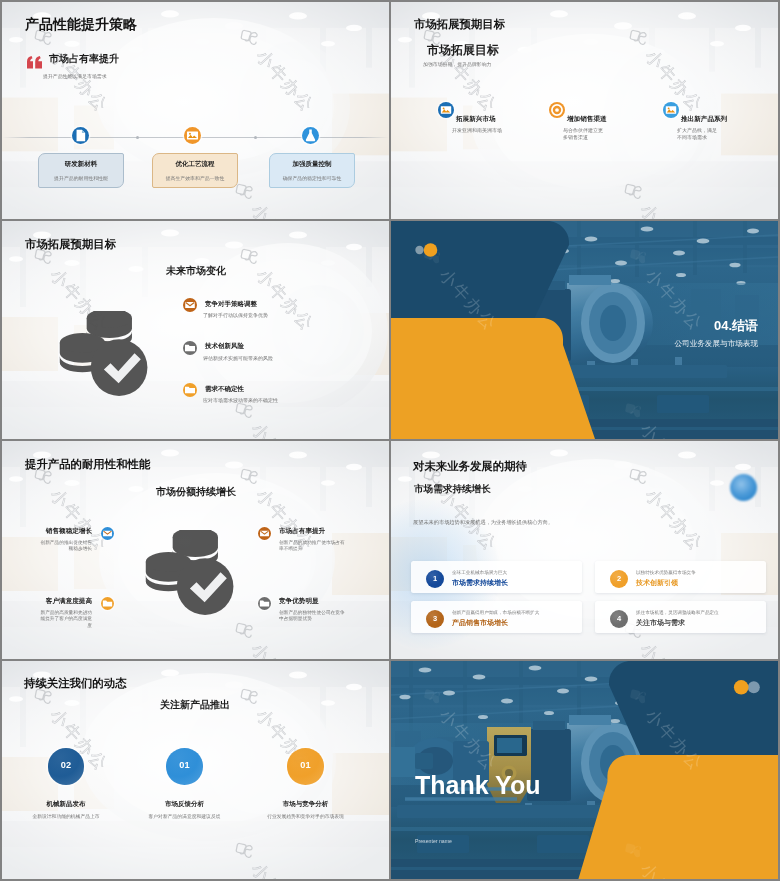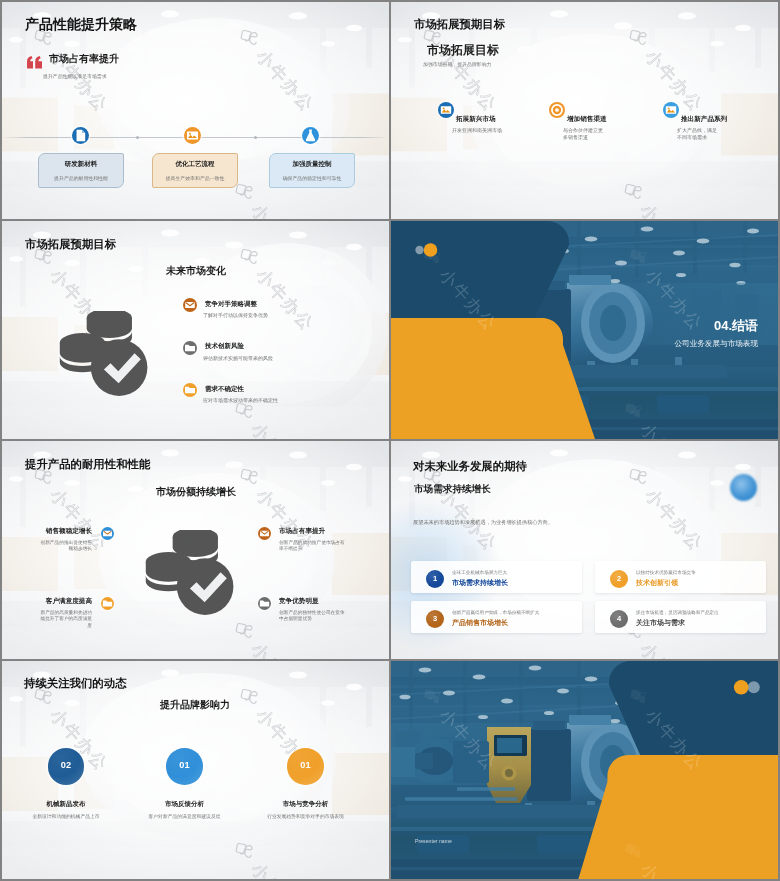--- a/index.html
+++ b/index.html
@@ -923,21 +923,21 @@
             <g fill="none" stroke="#b5b8bc" stroke-width="2.1" stroke-linejoin="round" stroke-linecap="round">
               <path d="M19.3 3.4c2.4-1.1 5.2-.2 5.8 2 .5 2-1.1 3.2-2.7 4.2-2.3 1.5-3.9 3-3.4 5.2.5 2.3 2.9 4 5.7 4.8 3.3 1 7-.2 8-2.8.5-1.4.1-2.9-.9-3.8"></path>
               <path d="M19.3 3.4c-1.6 1.3-3 3.4-3.3 5.7-.3 2.3.4 4.1 1.5 5.7 1.2 1.8 2.6 3.3 3 5 .5 2-.7 3.8-2.8 4.6"></path>
               <path d="M4.5 14.2l7-4.8c1.5-1 3.4-.7 4.4.7l5.2 7c1 1.4.6 3.3-.8 4.3l-7 4.8c-1.5 1-3.4.7-4.4-.7l-5.2-7c-1-1.4-.6-3.3.8-4.3z"></path>
             </g>
           </svg>
           <span>小牛办公</span>
         </div>
 </div>
 <div class="ttl" style="left:22px;top:17px;font-size:11.4px;line-height:11.4px">持续关注我们的动态</div>
-<div class="hd" style="left:158px;top:39px;font-size:10.0px;line-height:10.0px">提升品牌影响力</div>
+<div class="hd" style="left:158px;top:39px;font-size:10.0px;line-height:10.0px">关注新产品推出</div>
 <div style="position:absolute;left:45.7px;top:87.4px;width:36.6px;height:36.6px;border-radius:50%;background:radial-gradient(circle at 34% 26%,#1f5c96f2,#1f5c96 52%,#1f5c96d8 100%);box-shadow:0 0 0 1.8px rgba(255,255,255,.45)"></div>
 <div style="position:absolute;left:45.7px;top:99.7px;width:36.6px;text-align:center;font-size:9.2px;font-weight:700;color:#ffffff;line-height:9.2px">02</div>
 <div class="itt" style="left:4px;top:140px;width:120px;text-align:center;font-size:6.5px;line-height:6.5px">机械新品发布</div>
 <div class="idd" style="left:19px;top:153px;width:90px;text-align:center;font-size:4.8px;line-height:6.6px">全新设计和功能的机械产品上市</div>
 <div style="position:absolute;left:164.2px;top:87.4px;width:36.6px;height:36.6px;border-radius:50%;background:radial-gradient(circle at 34% 26%,#2f8fd8f2,#2f8fd8 52%,#2f8fd8d8 100%);box-shadow:0 0 0 1.8px rgba(255,255,255,.45)"></div>
 <div style="position:absolute;left:164.2px;top:99.7px;width:36.6px;text-align:center;font-size:9.2px;font-weight:700;color:#ffffff;line-height:9.2px">01</div>
 <div class="itt" style="left:122.5px;top:140px;width:120px;text-align:center;font-size:6.5px;line-height:6.5px">市场反馈分析</div>
 <div class="idd" style="left:137.5px;top:153px;width:90px;text-align:center;font-size:4.8px;line-height:6.6px">客户对新产品的满意度和建议反馈</div>
 <div style="position:absolute;left:285.2px;top:87.4px;width:36.6px;height:36.6px;border-radius:50%;background:radial-gradient(circle at 34% 26%,#f0a02af2,#f0a02a 52%,#f0a02ad8 100%);box-shadow:0 0 0 1.8px rgba(255,255,255,.45)"></div>
 <div style="position:absolute;left:285.2px;top:99.7px;width:36.6px;text-align:center;font-size:9.2px;font-weight:700;color:#ffffff;line-height:9.2px">01</div>
@@ -1108,15 +1108,16 @@
               <path d="M4.5 14.2l7-4.8c1.5-1 3.4-.7 4.4.7l5.2 7c1 1.4.6 3.3-.8 4.3l-7 4.8c-1.5 1-3.4.7-4.4-.7l-5.2-7c-1-1.4-.6-3.3.8-4.3z"></path>
             </g>
           </svg>
           <span>小牛办公</span>
         </div>
 </div>
 <div style="position:absolute;right:18px;top:18.6px;width:28px;height:15px"><svg width="28" height="15" viewBox="0 0 28 15">
           <circle cx="21.8" cy="7.3" r="6" fill="#9fb4c4" fill-opacity=".75"></circle>
           <circle cx="9.2" cy="7.3" r="7.3" fill="#f0a01f"></circle>
         </svg></div>
+<div style="position:absolute;left:24px;top:110px;font-size:25px;font-weight:700;color:#ffffff;line-height:28px;letter-spacing:0px">Thank You</div>
 <div style="position:absolute;left:24px;top:177px;font-size:5.2px;color:#cdd9e2;line-height:6px;letter-spacing:0px">Presenter name</div>
 </div>
 </div>
 
 </body></html>

